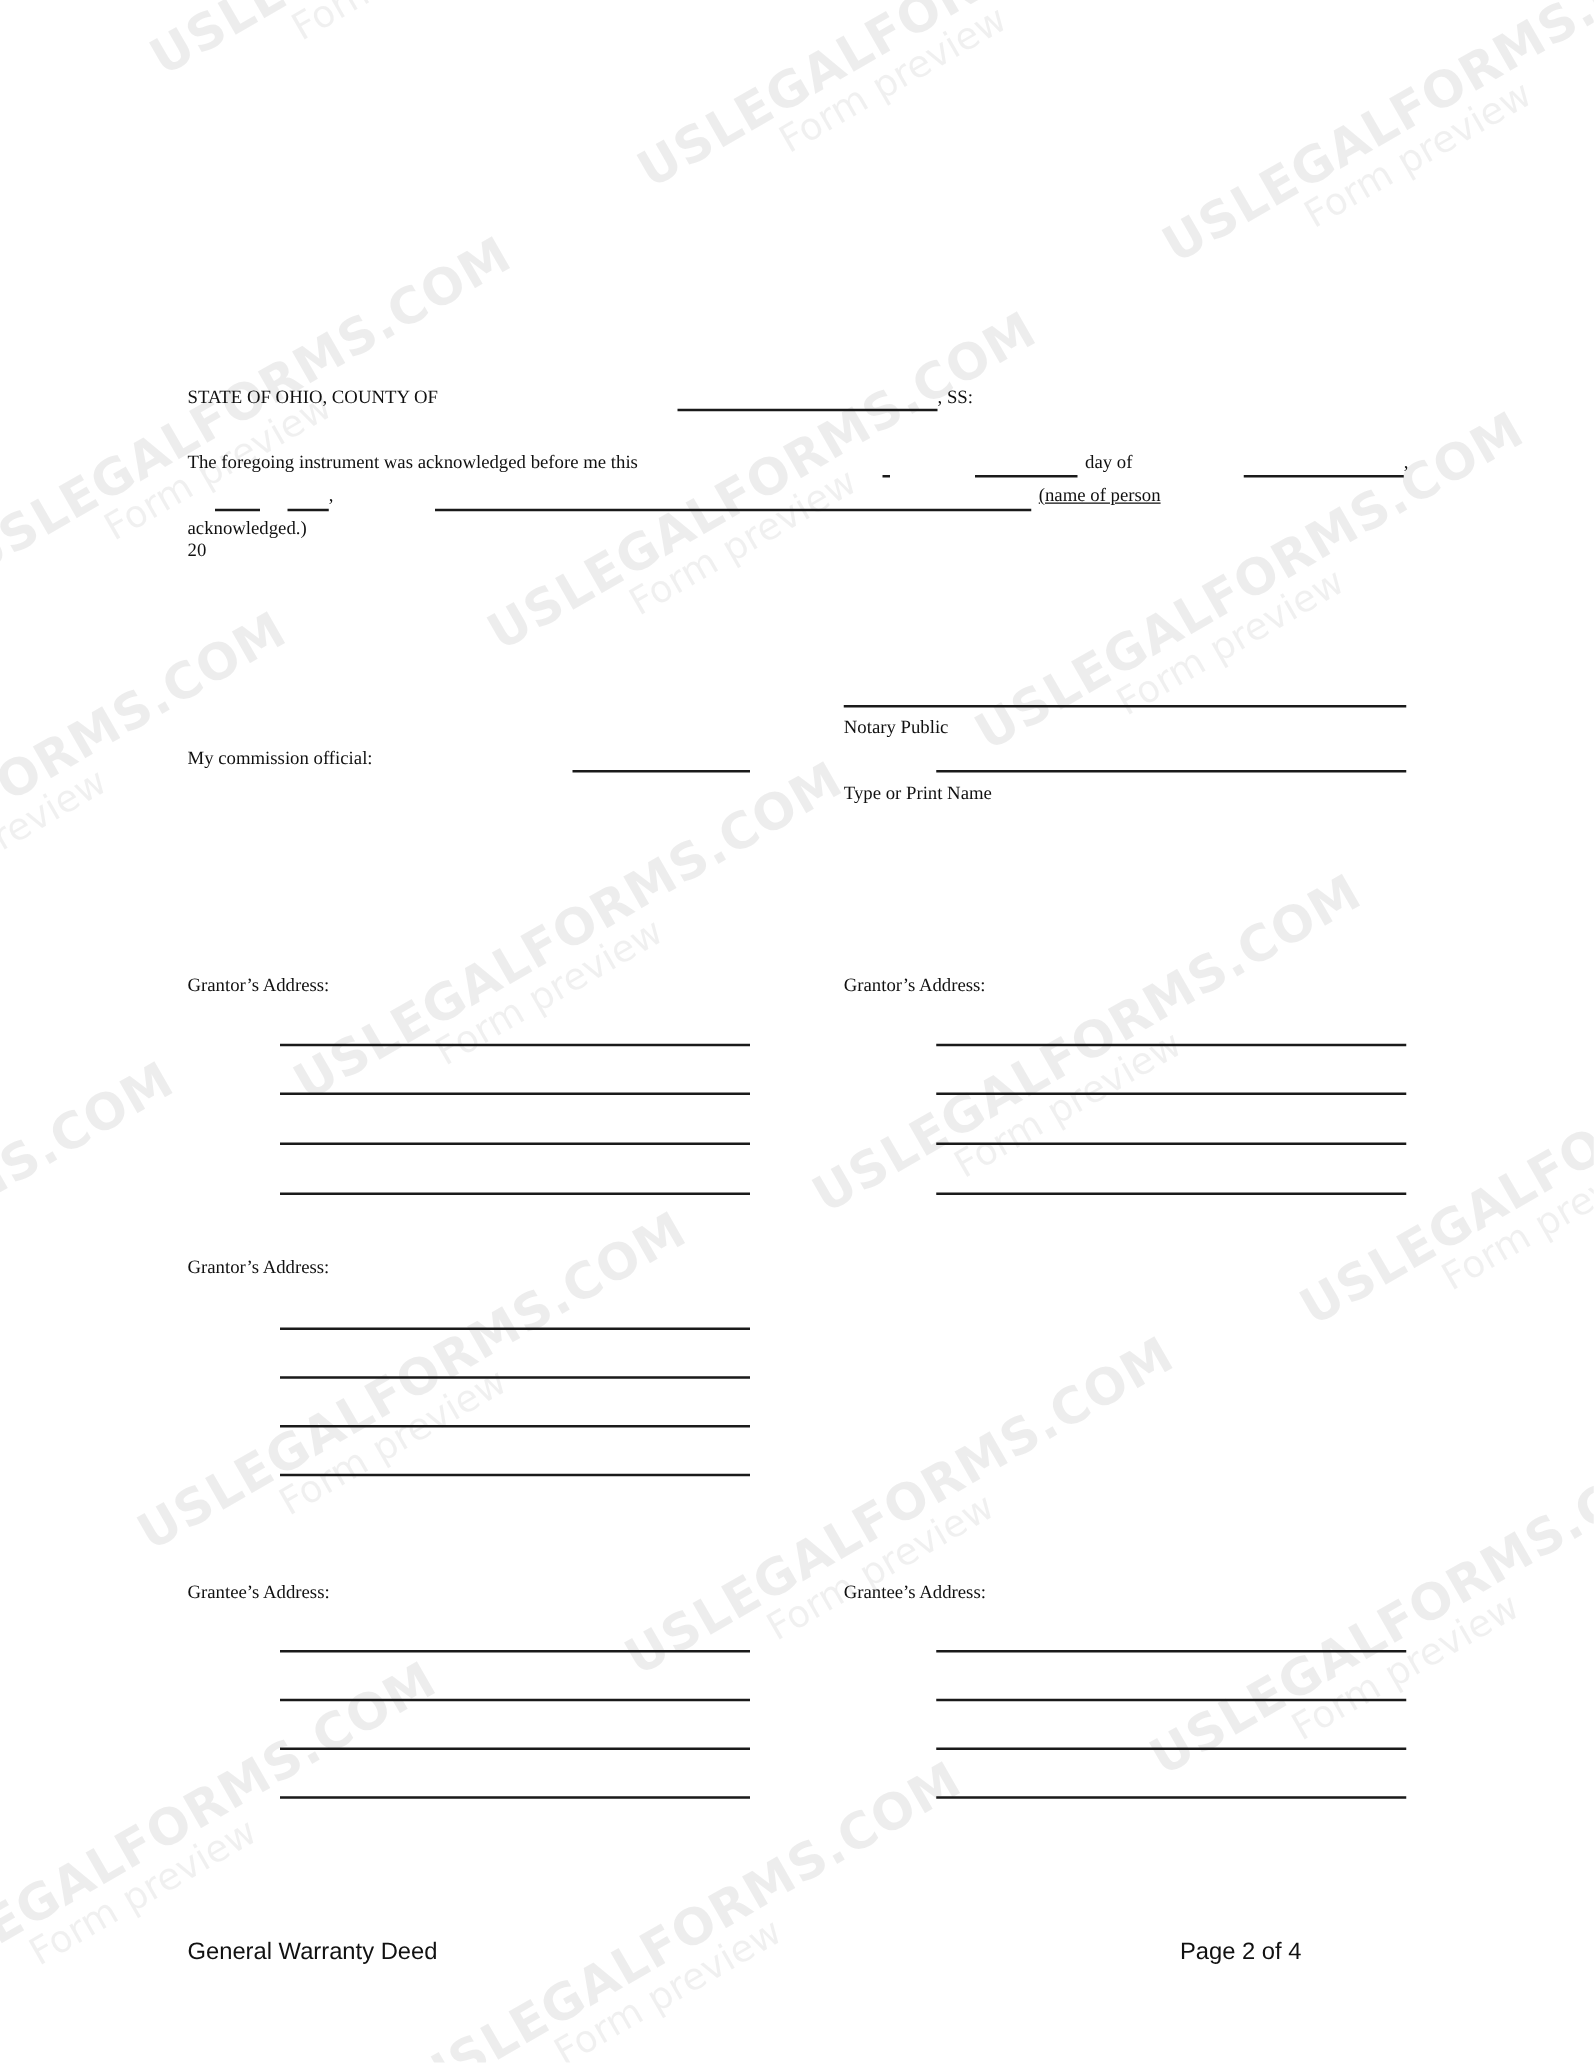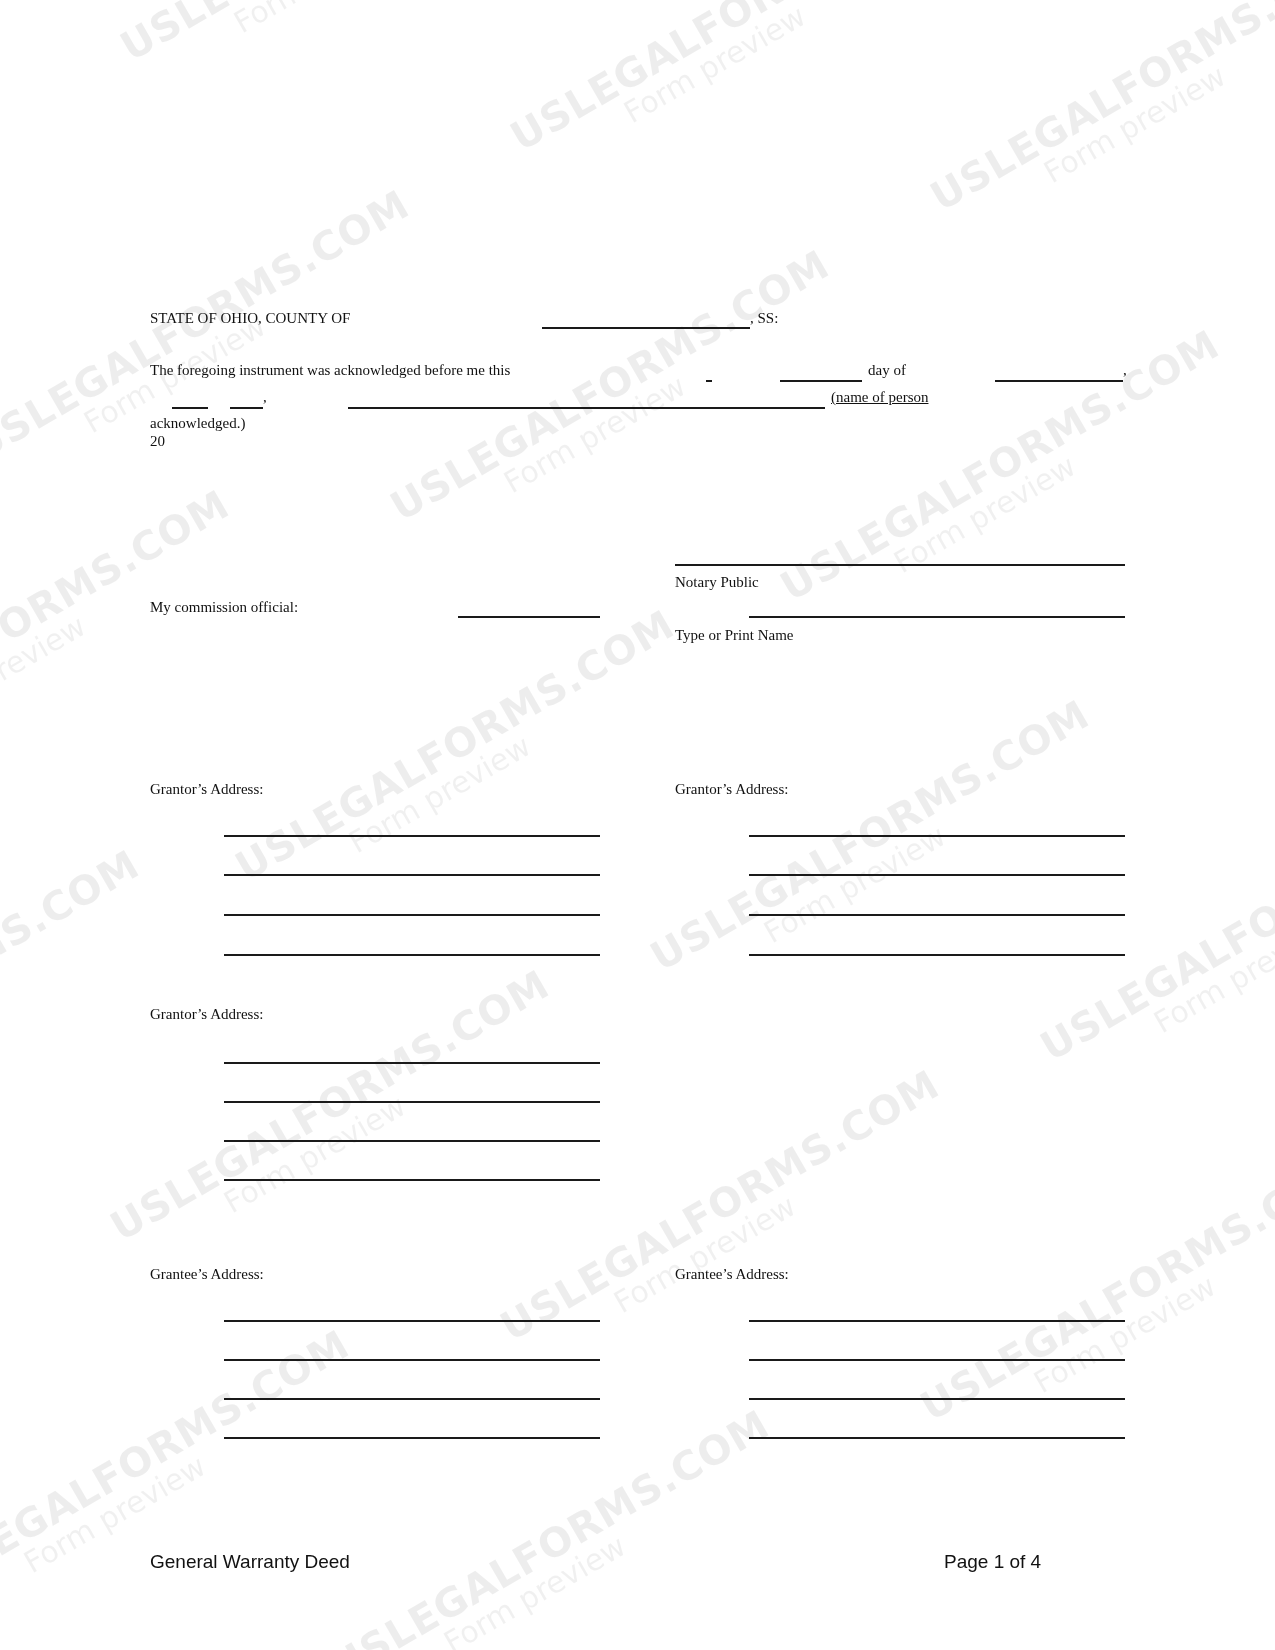--- a/index.html
+++ b/index.html
@@ -145,14 +145,14 @@
   <div class="rule" style="left:224px; top:1359px; width:376px;"></div>
   <div class="rule" style="left:224px; top:1398px; width:376px;"></div>
   <div class="rule" style="left:224px; top:1437px; width:376px;"></div>
 
   <div class="rule" style="left:749px; top:1320px; width:376px;"></div>
   <div class="rule" style="left:749px; top:1359px; width:376px;"></div>
   <div class="rule" style="left:749px; top:1398px; width:376px;"></div>
   <div class="rule" style="left:749px; top:1437px; width:376px;"></div>
 
   <div class="abs footer" style="left:150px; top:1551px;">General Warranty Deed</div>
-  <div class="abs footer" style="left:944px; top:1551px;">Page 1 of 4</div>
+  <div class="abs footer" style="left:944px; top:1551px;">Page 2 of 4</div>
 </div>
 
 </body></html>

